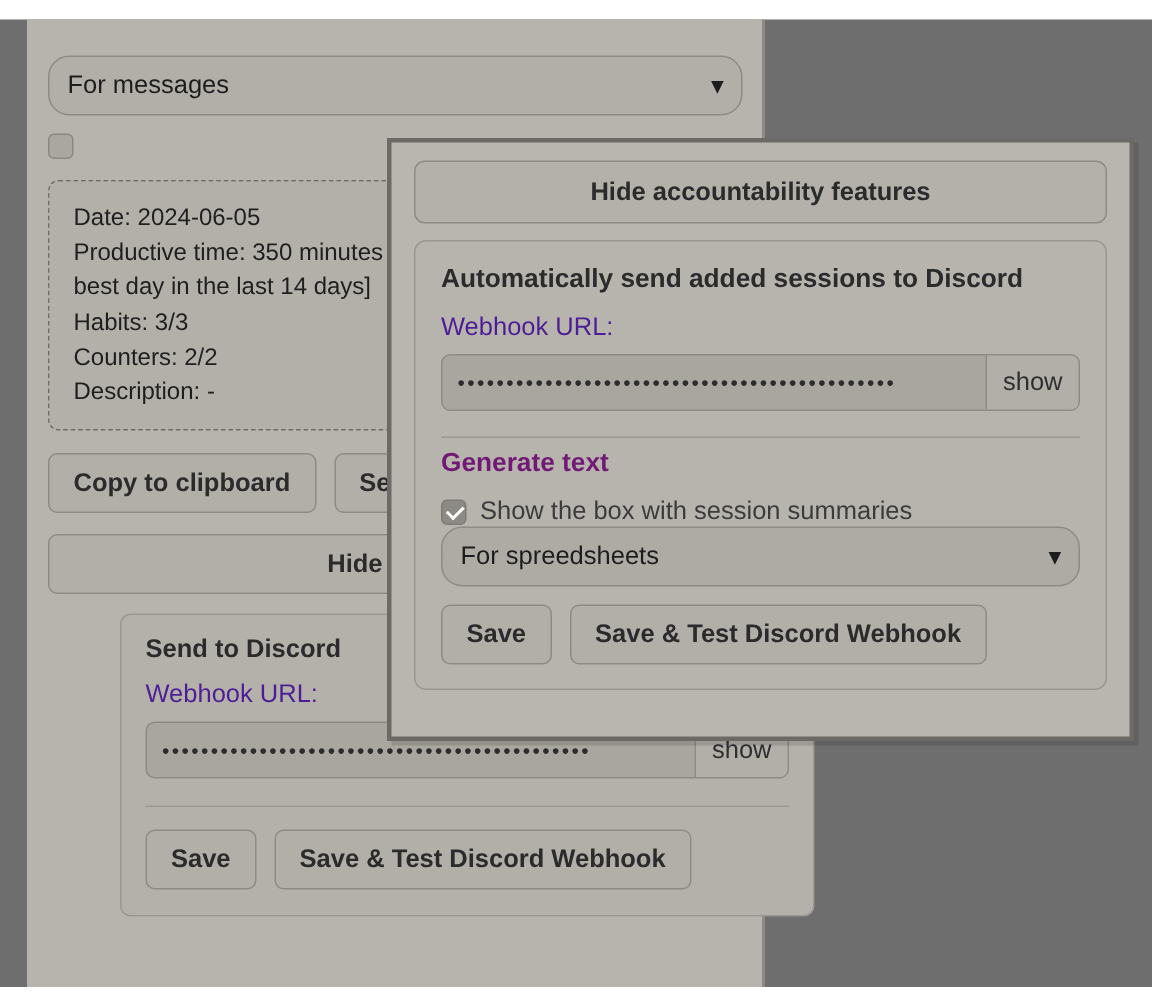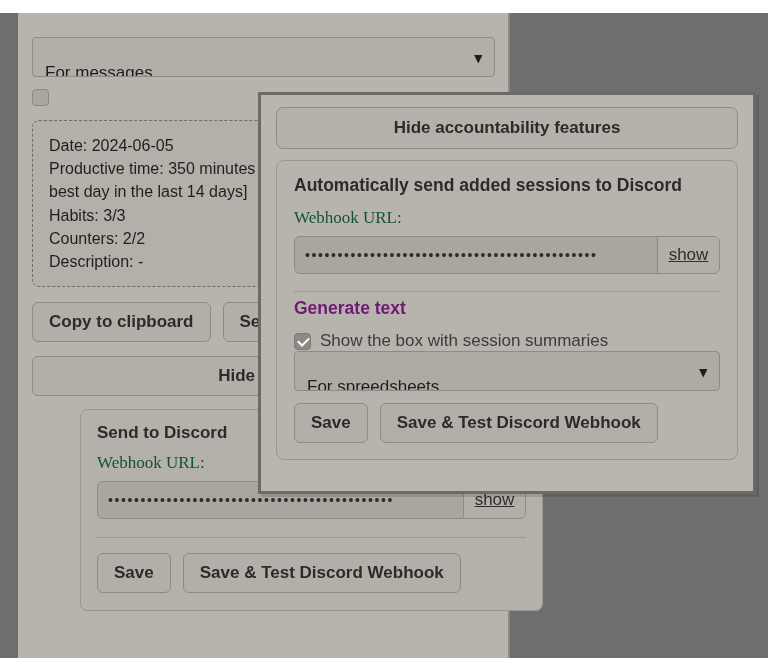--- a/index.html
+++ b/index.html
@@ -44,24 +44,24 @@
   }
 
   
   .g-select {
     display: block;
     width: 100%;
     height: 40px;
     background: #b1aeA8;
     background: #b2afa9;
     border: 1px solid #8e8b86;
-    border-radius: 4px;
+    border-radius: 14px;
     color: #1d1d1d;
     font-size: 17px;
-    padding: 16px 34px 0 12px;
+    padding: 0 34px 0 12px;
     line-height: 38px;
     position: relative;
     white-space: nowrap;
     overflow: hidden;
   }
   .g-select .chev {
     position: absolute;
     right: 12px; top: 0;
     height: 40px;
     line-height: 40px;
@@ -144,23 +144,22 @@
     margin-left: 48px;
   }
   .sub-card h3 {
     margin: 0 0 10px 0;
     font-size: 17px;
     font-weight: bold;
     color: #2b2b2b;
   }
   .field-label {
     font-size: 17px;
-    color: #14532d;
+    color: #4c1d95;
     margin-bottom: 8px;
-    font-family: Liberation Serif, serif;
   }
   .pw-wrap {
     display: flex;
     width: 100%;
     height: 38px;
     border: 1px solid #8e8b86;
     border-radius: 6px;
     background: #a9a6a0;
     overflow: hidden;
   }
@@ -176,21 +175,20 @@
   }
   .pw-show {
     flex: 0 0 auto;
     width: 62px;
     border-left: 1px solid #8e8b86;
     text-align: center;
     line-height: 36px;
     font-size: 17px;
     color: #2f2f2f;
     background: #b2afa9;
-    text-decoration: underline;
   }
   .divider {
     height: 1px;
     background: #9c9994;
     margin: 18px 0 4px 0;
   }
 
   
   #modal {
     position: absolute;

